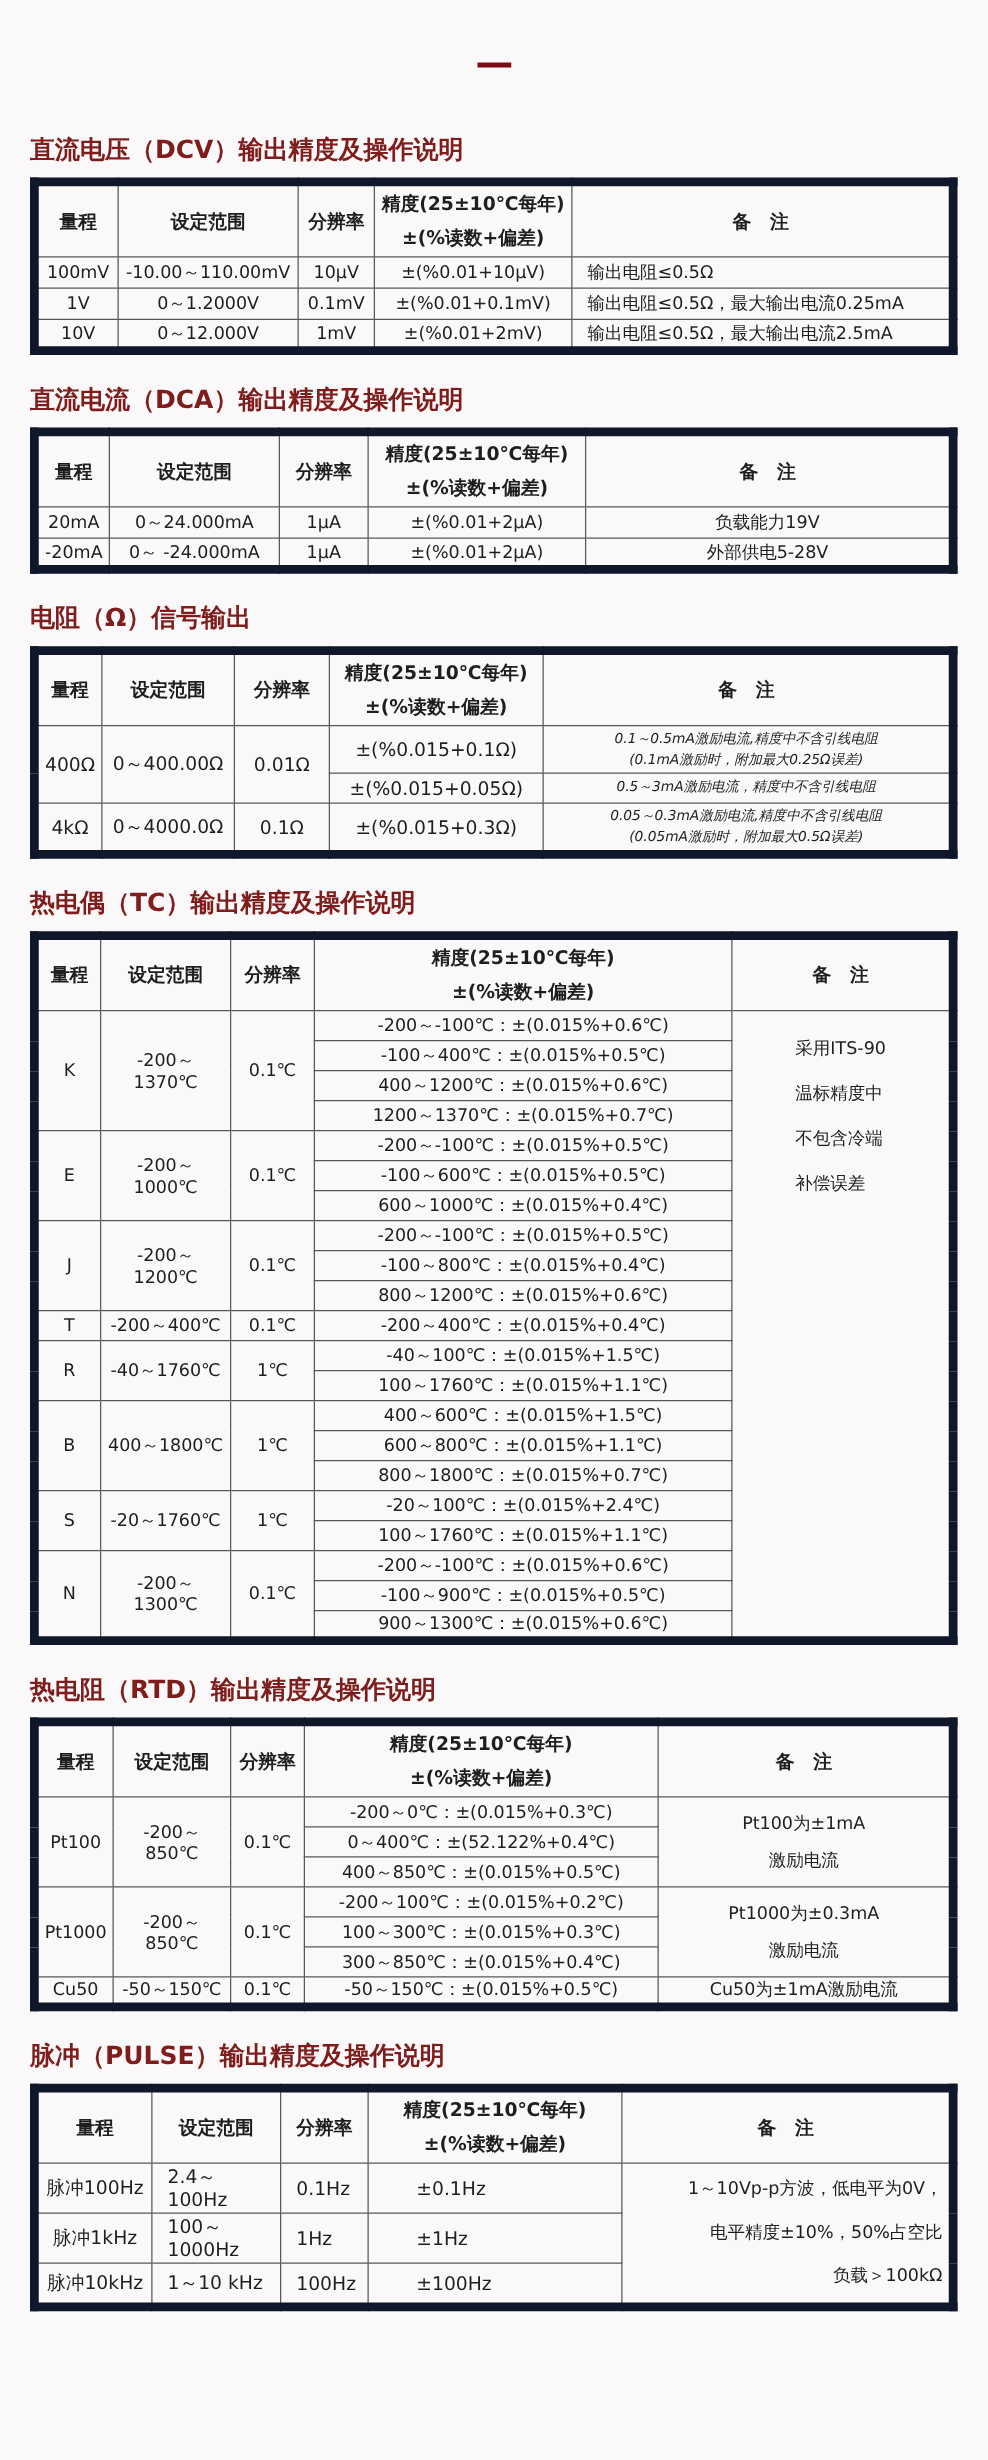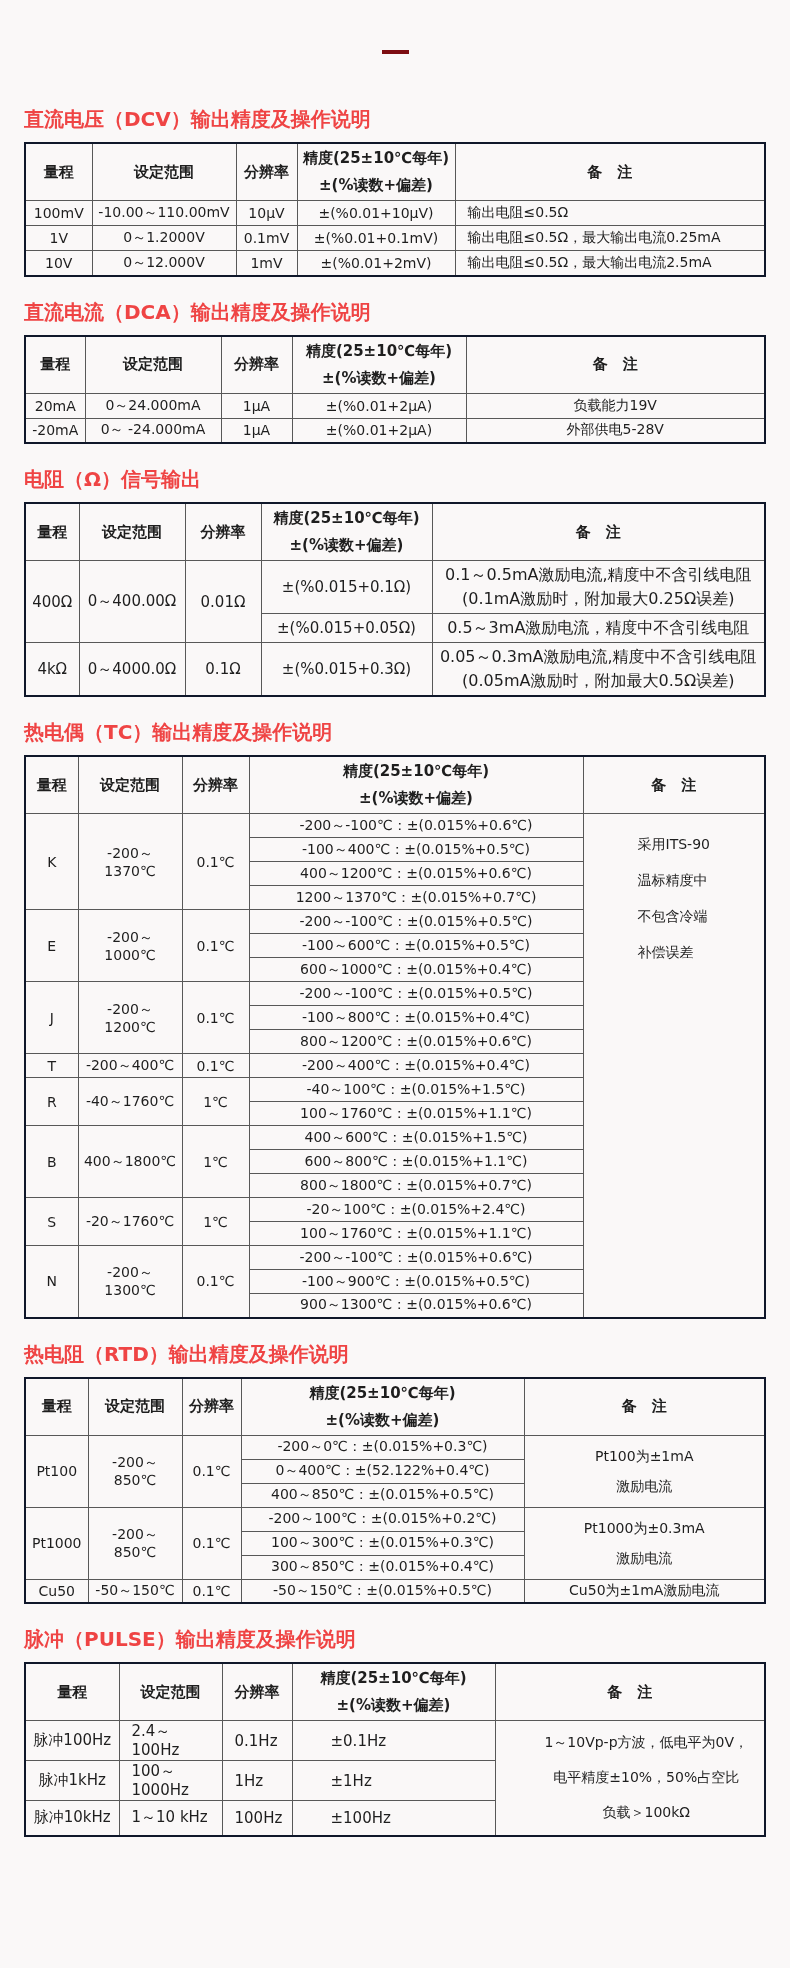--- a/index.html
+++ b/index.html
@@ -21,61 +21,61 @@
   .dash {
     width: 27px; height: 4px;
     background: #7d0d12;
     margin: 50px auto 0;
   }
   .content { padding: 0 24px 14px; }
   h2.sec {
     font-size: 20px;
     font-weight: bold;
     margin: 22px 0 9px;
-    color: #ef4444;
+    color: #7f1d1d;
   }
   .content > h2.sec:first-of-type { margin-top: 52px; }
   table.spec {
     width: 100%;
     border-collapse: collapse;
     table-layout: fixed;
-    border: 2px solid #0f172a;
+    border: 7px solid #0f172a;
     padding-left: 10px;
   }
   .spec th, .spec td {
     border: 1px solid #585858;
     text-align: center;
     vertical-align: middle;
     padding: 1px 5px;
     overflow: hidden;
   }
   .spec th { height: 56px; font-size: 15px; font-weight: bold; }
   .acc-h { display: inline-block; line-height: 1.8; font-weight: bold; }
   .tl { text-align: left; padding-left: 8px; }
 
   #t1 td, #t2 td { height: 25px; font-size: 14px; }
   #t1 td.remark { text-align: left; padding-left: 12px; }
   #t2 td.remark { text-align: center; }
 
   #t3 td { font-size: 15px; }
-  #t3 td.remark { font-size: 16px; line-height: 1.5; padding: 2px 4px; }
+  #t3 td.remark { font-size: 11px; line-height: 1.5; padding: 2px 4px; font-style: italic; }
   #t3 tr.rh38 td { height: 38px; }
   #t3 tr.rh24 td { height: 24px; }
 
   #t4 td { height: 24px; font-size: 14px; padding: 0 4px; }
   #t4 td.tc-remark { vertical-align: top; padding-top: 12px; }
   .tc-remark-block { display: inline-block; text-align: left; line-height: 36px; font-size: 14px; }
 
   #t5 td { height: 24px; font-size: 14px; padding: 0 4px; }
   .rtd-remark-block { display: inline-block; text-align: center; line-height: 30px; font-size: 14px; }
 
   #t6 td { height: 35px; font-size: 15px; margin-left: 40px; }
   #t6 td.tl { text-align: left; padding-left: 12px; }
   #t6 td.acc-l { text-align: left; padding-left: 38px; }
-  #t6 td.remark { text-align: center; padding-left: 38px; }
+  #t6 td.remark { text-align: right; padding-left: 38px; }
   .pulse-remark-block { line-height: 35px; font-size: 14px; }
 </style>
 </head>
 <body>
 
 <div class="page-header">
   <div class="dash"></div>
 </div>
 
 <div class="content">

